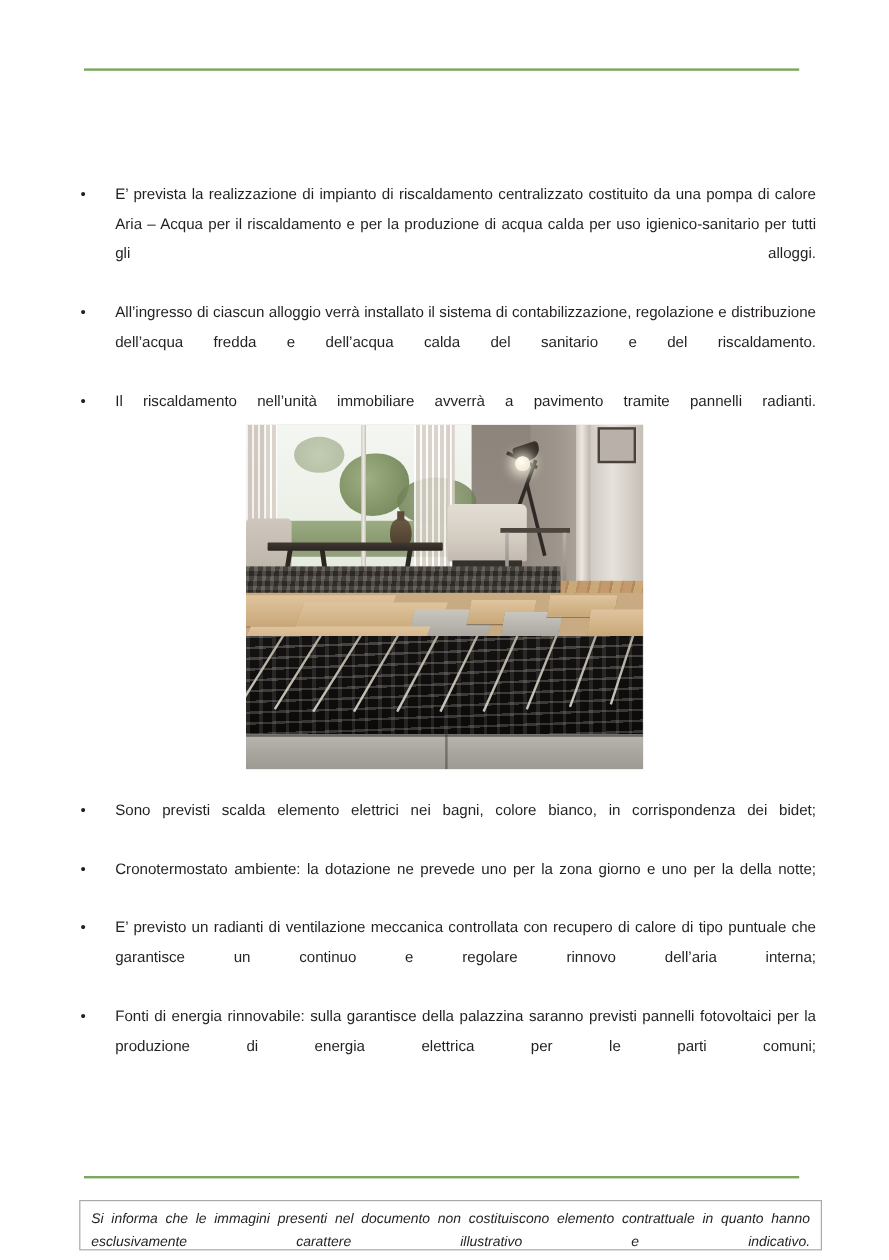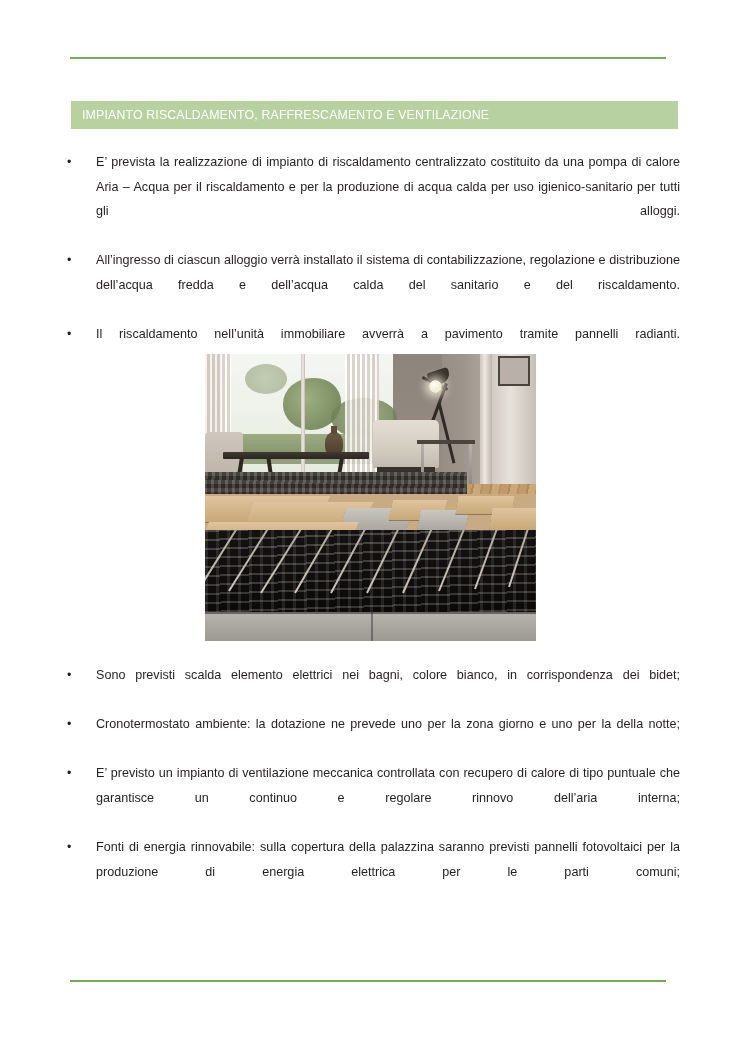--- a/index.html
+++ b/index.html
@@ -370,23 +370,20 @@
     width: 100%;
   }
 </style>
 </head>
 <body>
 
 <div class="page">
 
   <div class="top-rule"></div>
 
-  <div class="header-band">
-    <span class="title">IMPIANTO RISCALDAMENTO, RAFFRESCAMENTO E VENTILAZIONE</span>
-  </div>
 
   <div class="bullets top">
 
     <div class="bullet-row">
       <span class="bullet-mark">•</span>
       <span class="bullet-text">E’ prevista la realizzazione di impianto di riscaldamento centralizzato costituito da una pompa di calore Aria – Acqua per il riscaldamento e per la produzione di acqua calda per uso igienico-sanitario per tutti gli alloggi.</span>
     </div>
 
     <div class="bullet-row">
       <span class="bullet-mark">•</span>
@@ -482,26 +479,29 @@
       <span class="bullet-text">Sono previsti scalda elemento elettrici nei bagni, colore bianco, in corrispondenza dei bidet;</span>
     </div>
 
     <div class="bullet-row">
       <span class="bullet-mark">•</span>
       <span class="bullet-text">Cronotermostato ambiente: la dotazione ne prevede uno per la zona giorno e uno per la della notte;</span>
     </div>
 
     <div class="bullet-row">
       <span class="bullet-mark">•</span>
-      <span class="bullet-text">E’ previsto un impianto di ventilazione meccanica controllata con recupero di calore di tipo puntuale che garantisce un continuo e regolare rinnovo dell’aria interna;</span>
-    </div>
-
-    <div class="bullet-row">
-      <span class="bullet-mark">•</span>
-      <span class="bullet-text">Fonti di energia rinnovabile: sulla copertura della palazzina saranno previsti pannelli fotovoltaici per la produzione di energia elettrica per le parti comuni;</span>
+      <span class="bullet-text">E’ previsto un radianti di ventilazione meccanica controllata con recupero di calore di tipo puntuale che garantisce un continuo e regolare rinnovo dell’aria interna;</span>
+    </div>
+
+    <div class="bullet-row">
+      <span class="bullet-mark">•</span>
+      <span class="bullet-text">Fonti di energia rinnovabile: sulla garantisce della palazzina saranno previsti pannelli fotovoltaici per la produzione di energia elettrica per le parti comuni;</span>
     </div>
 
   </div>
 
   <div class="bottom-rule"></div>
 
+  <div class="footer-box">
+    <div class="footer-text">Si informa che le immagini presenti nel documento non costituiscono elemento contrattuale in quanto hanno esclusivamente carattere illustrativo e indicativo.</div>
+  </div>
 
 </div>
 
 </body></html>

